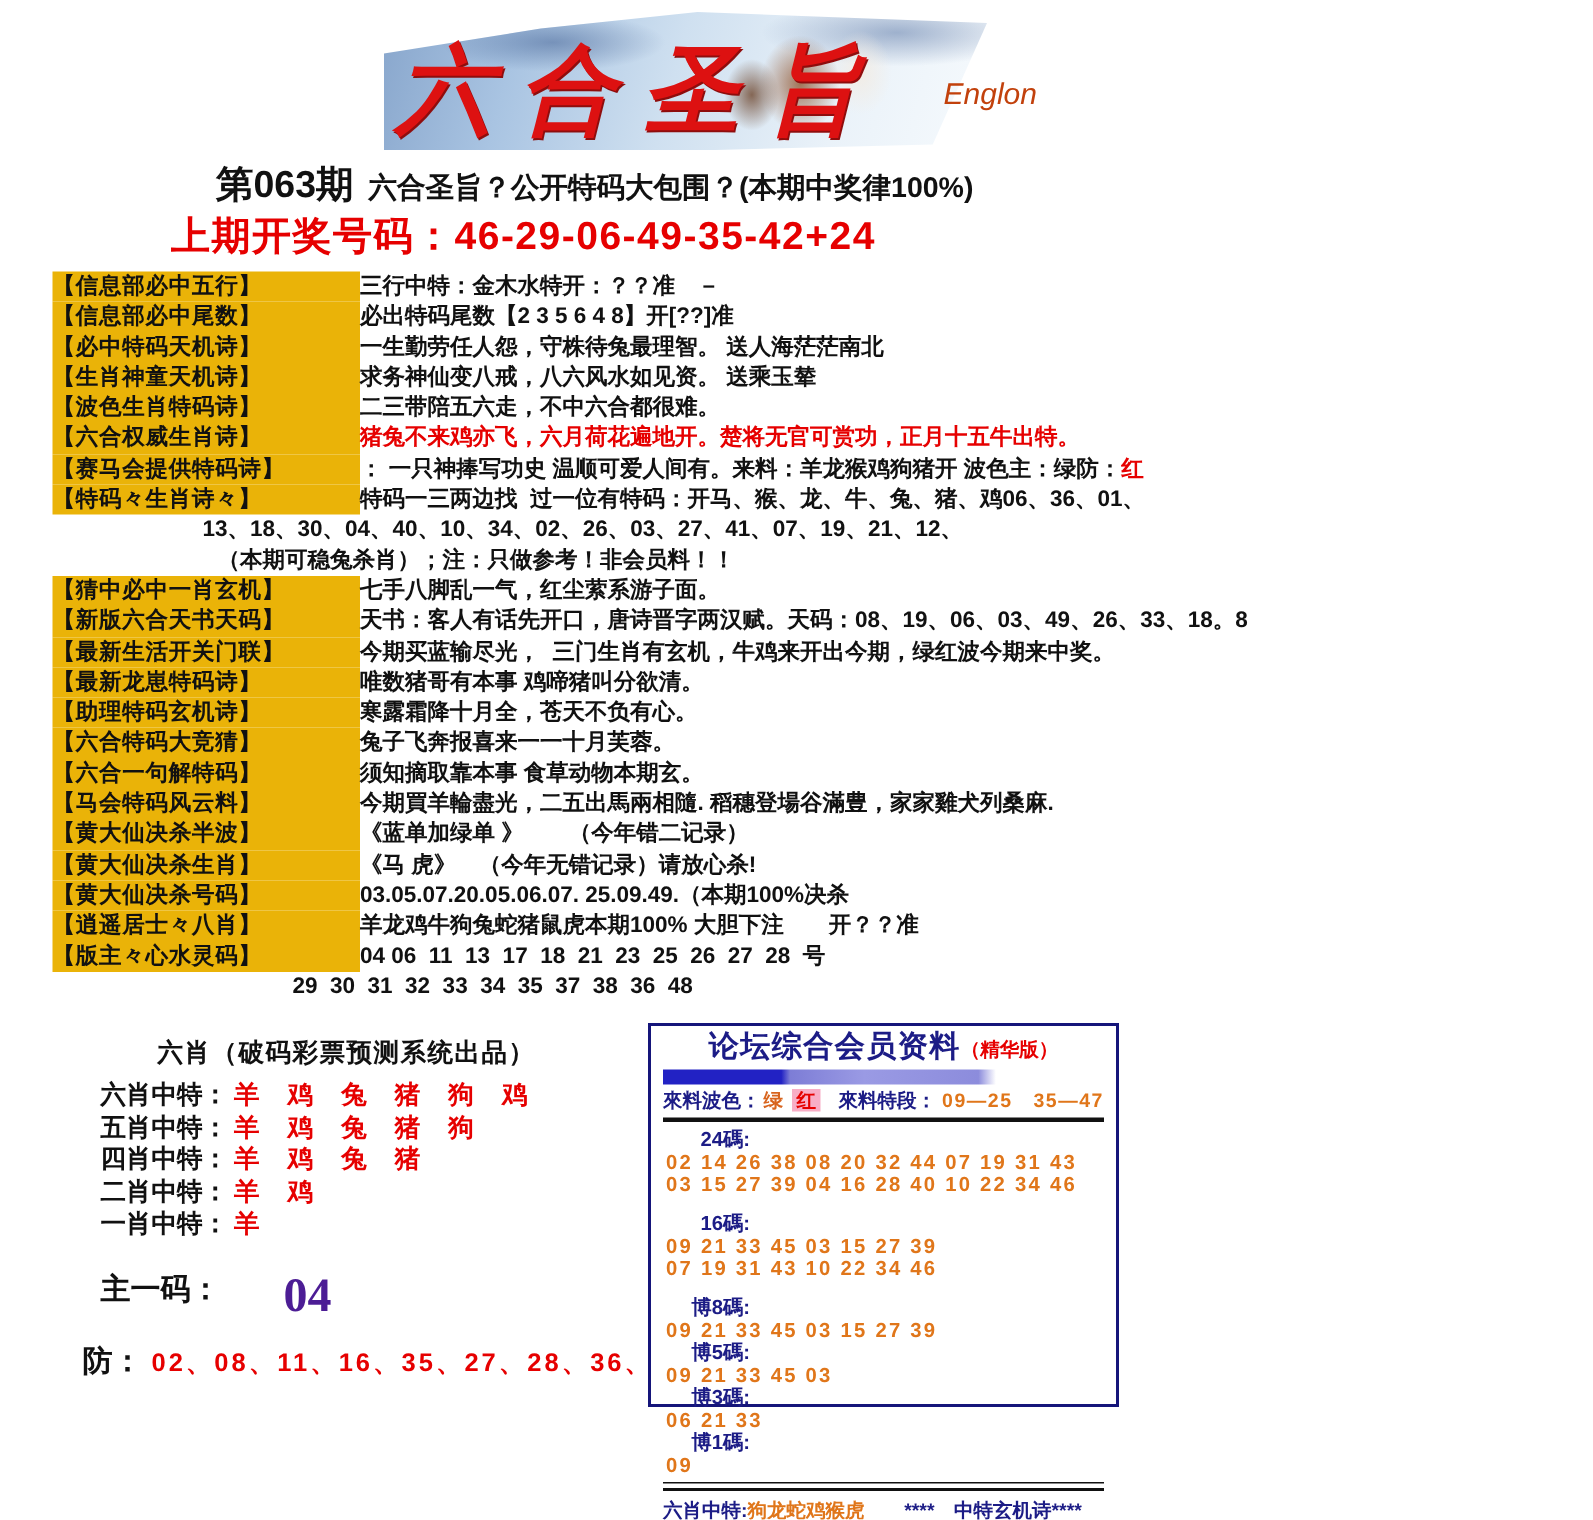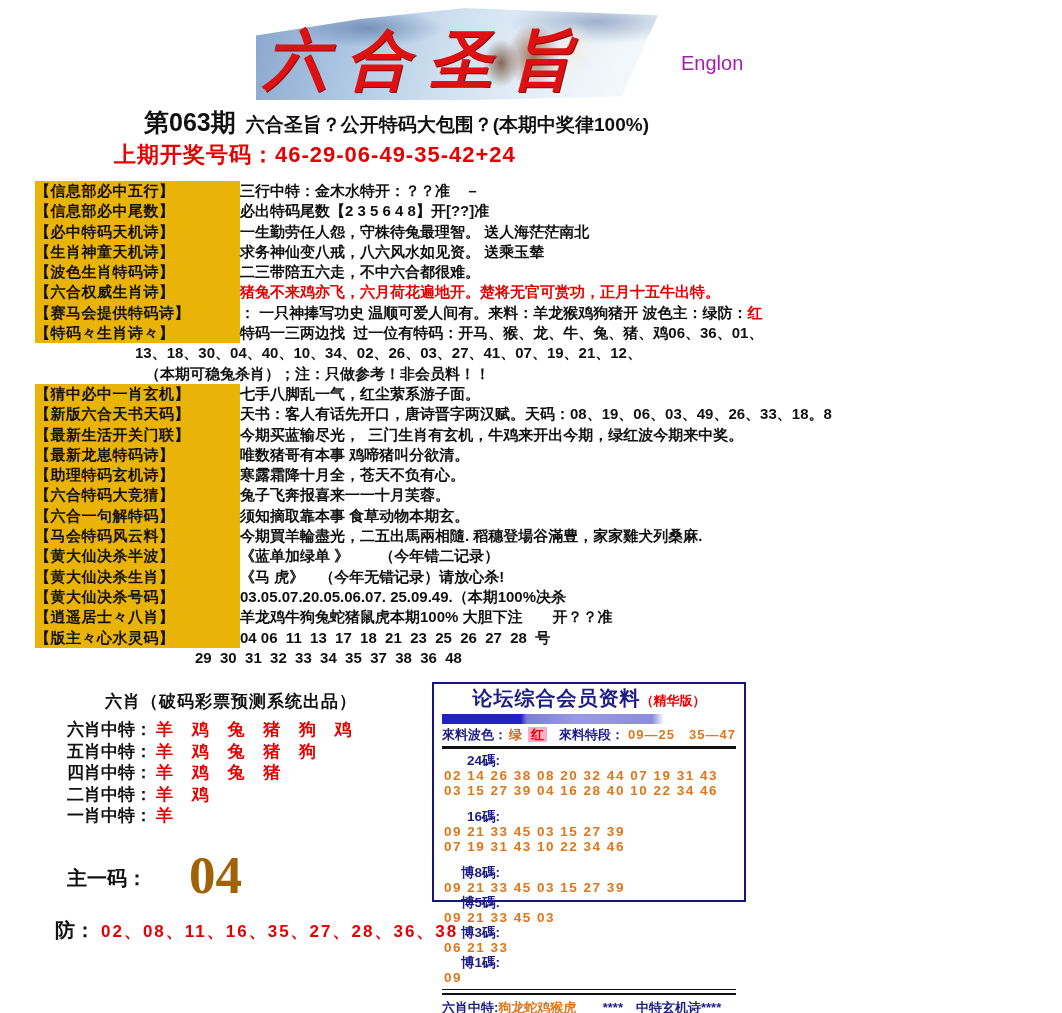--- a/index.html
+++ b/index.html
@@ -21,51 +21,51 @@
       linear-gradient(105deg,#88a6cc 0%,#a9c4e2 22%,#cfe0f0 48%,#eaf2f9 75%,#f6fafd 100%);
     clip-path:polygon(0 30%,26% 12%,52% 0,100% 8%,91% 96%,55% 100%,0 100%);
   }
   .banner-title{
     position:absolute;left:8px;top:20px;
     font-family:"Liberation Serif",serif;font-style:italic;font-weight:bold;
     font-size:64px;line-height:66px;letter-spacing:18px;color:#dd1111;
     text-shadow:1px 1px 0 #8e0d0d;white-space:nowrap;
   }
   .banner-watermark{
-    position:absolute;left:681px;top:52px;color:#a21caf;font-size:20px;
+    position:absolute;left:629px;top:52px;color:#c2410c;font-size:20px;font-style:italic;
   }
   
   .issue-line{position:absolute;left:144px;top:106px;white-space:nowrap;}
   .issue{font-size:25px;font-weight:bold;}
   .subtitle{font-size:19px;font-weight:bold;margin-left:10px;}
   .prev-draw{
     position:absolute;left:114px;top:140px;
-    font-size:22px;font-weight:bold;color:#e60000;letter-spacing:1px;white-space:nowrap;
+    font-size:26px;font-weight:bold;color:#e60000;letter-spacing:1px;white-space:nowrap;
   }
   
   .rows{position:absolute;left:35px;top:181px;width:1014px;}
   .row{display:flex;align-items:flex-start;line-height:20.3px;font-size:15px;font-weight:bold;white-space:nowrap;}
   .row-label{width:205px;flex:none;background:#eab308;letter-spacing:.5px;}
   .row-content{white-space:pre-wrap;}
   .seg-k{color:#111;}
   .seg-r{color:#e60000;}
   
   .six-xiao{position:absolute;left:35px;top:690px;width:392px;}
   .sx-title{font-size:17px;font-weight:bold;text-align:center;margin-bottom:6px;letter-spacing:1px;}
   .sx-item{font-size:17px;font-weight:bold;line-height:21.5px;margin-left:32px;white-space:nowrap;}
   .sx-item .sx-val{color:#e60000;letter-spacing:7px;margin-left:4px;}
   .sx-main{margin-top:18px;margin-left:32px;white-space:nowrap;}
   .sx-main-label{font-size:20px;font-weight:bold;vertical-align:8px;}
-  .sx-main-value{font-size:53px;font-weight:bold;color:#a16207;margin-left:42px;font-family:"Liberation Serif",serif;text-align:center;}
+  .sx-main-value{font-size:32px;font-weight:bold;color:#4c1d95;margin-left:42px;font-family:"Liberation Serif",serif;text-align:center;}
   .sx-guard{margin-top:12px;margin-left:20px;white-space:nowrap;}
   .sx-guard-label{font-size:20px;font-weight:bold;}
   .sx-guard-value{font-size:17px;font-weight:bold;color:#e60000;letter-spacing:2px;margin-left:6px;}
   
   .member-box{
-    position:absolute;left:432px;top:682px;width:314px;height:220px;
+    position:absolute;left:432px;top:682px;width:314px;height:256px;
     border:2px solid #15157a;box-sizing:border-box;background:#fff;padding:3px 8px 16px 8px;
   }
   .mb-title{text-align:center;font-size:20px;line-height:22px;font-weight:bold;color:#1c1c86;letter-spacing:1px;white-space:nowrap;}
   .mb-title-suffix{color:#e60000;font-size:13px;letter-spacing:0;}
   .mb-bar{height:10px;margin:2px 2px 3px 0;
     background:linear-gradient(90deg,#2222c4 0%,#2222c4 27%,#7d7dd6 29%,#9a9ae4 46%,#8c8cdc 72%,#ffffff 76%);}
   .mb-wave{font-size:13px;font-weight:bold;color:#1c1c86;text-align:center;line-height:16px;white-space:nowrap;}
   .wave-green{color:#d8641e;margin:0 6px 0 2px;}
   .wave-red{color:#e60000;background:#f8aec6;padding:0 3px;}
   .mb-seg-label{margin-left:12px;}

